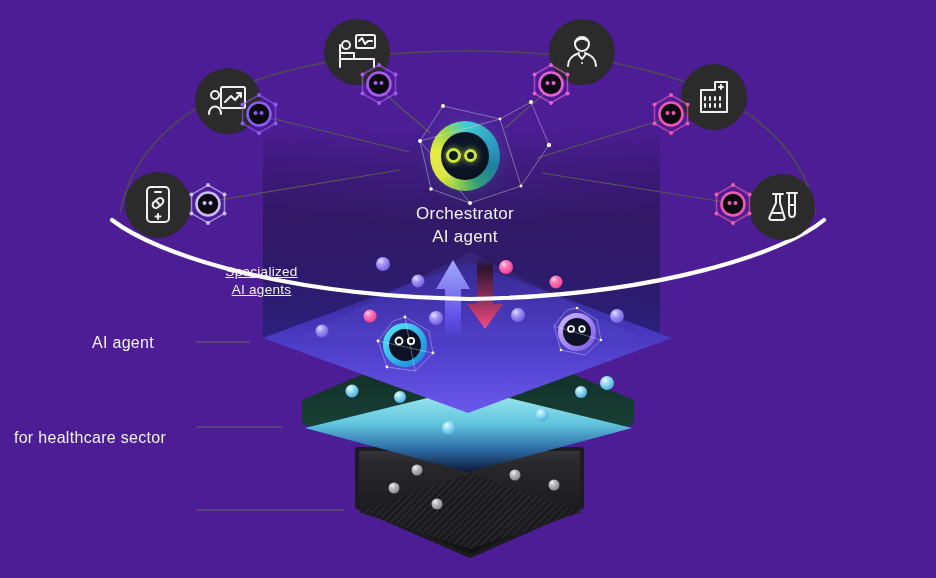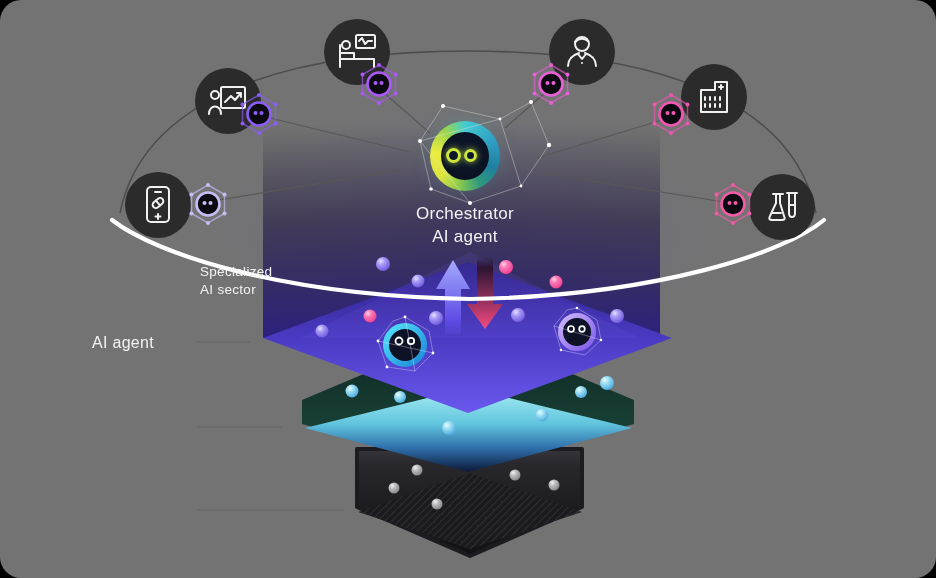--- a/index.html
+++ b/index.html
@@ -1,23 +1,23 @@
 <!DOCTYPE html>
 <html><head>
 <meta charset="utf-8">
 <style>
   html,body{margin:0;padding:0;background:#000;}
-  .stage{position:relative;width:936px;height:578px;background:#737373;overflow:hidden;
-         font-family:"Liberation Sans", sans-serif;border-radius:21px;}
+  .stage{position:relative;width:936px;height:578px;background:#4c1d95;overflow:hidden;
+         font-family:"Liberation Sans", sans-serif;}
   .layer{position:absolute;left:0;top:0;}
   .overlay{pointer-events:none;}
   .lbl{position:absolute;color:#f2f2f2;letter-spacing:.3px;font-weight:400;}
   .lbl-side{font-size:16px;line-height:19px;text-align:center;}
   .lbl-orch{left:375px;top:202px;width:180px;text-align:center;font-size:17px;line-height:23px;font-weight:500;}
-  .lbl-spec{left:200px;top:263px;width:123px;text-align:left;font-size:13.5px;line-height:18px;}
+  .lbl-spec{left:200px;top:263px;width:123px;text-align:center;font-size:13.5px;line-height:18px;text-decoration:underline;}
   .lbl-ai{left:60px;top:333px;width:126px;}
   .lbl-cloud{left:0px;top:409px;width:180px;}
   .lbl-infra{left:21px;top:501px;width:156px;}
   .orch-ring{position:absolute;left:430px;top:121px;width:70px;height:70px;border-radius:50%;
     background:conic-gradient(from 0deg,#43ccd3 0deg,#2f9ec3 62deg,#1f7f9f 112deg,#2f9a7c 152deg,
                #8ccb4c 192deg,#dce542 228deg,#eaec3f 278deg,#9ad54d 322deg,#43ccd3 360deg);
     box-shadow:0 0 20px rgba(70,190,190,.18);}
   .orch-face{position:absolute;left:11px;top:11px;width:48px;height:48px;border-radius:50%;
     background:radial-gradient(circle at 50% 45%,#0e1a30 0%,#0a111f 80%);}
   .eye{position:absolute;box-sizing:border-box;border:3px solid #cde63e;border-radius:50%;
@@ -357,25 +357,26 @@
         <circle cx="521" cy="186" r="1.4"></circle>
   </g>
 </svg>
 
 <div class="lbl lbl-orch">
   <span>Orchestrator</span><br>
   <span>AI agent</span>
 </div>
 <div class="lbl lbl-spec">
   <span>Specialized</span><br>
-  <span>AI sector</span>
+  <span>AI agents</span>
 </div>
 <div class="lbl lbl-side lbl-ai">AI agent</div>
 <div class="lbl lbl-side lbl-cloud">
   <br>
+  <span>for healthcare sector</span>
 </div>
 
 <svg class="layer overlay" width="936" height="578" viewBox="0 0 936 578">
   <g stroke="#666" stroke-width="1">
     <line x1="196" y1="342" x2="250" y2="342"></line>
     <line x1="197" y1="427" x2="282" y2="427"></line>
     <line x1="197" y1="510" x2="344" y2="510"></line>
   </g>
 </svg>
 

